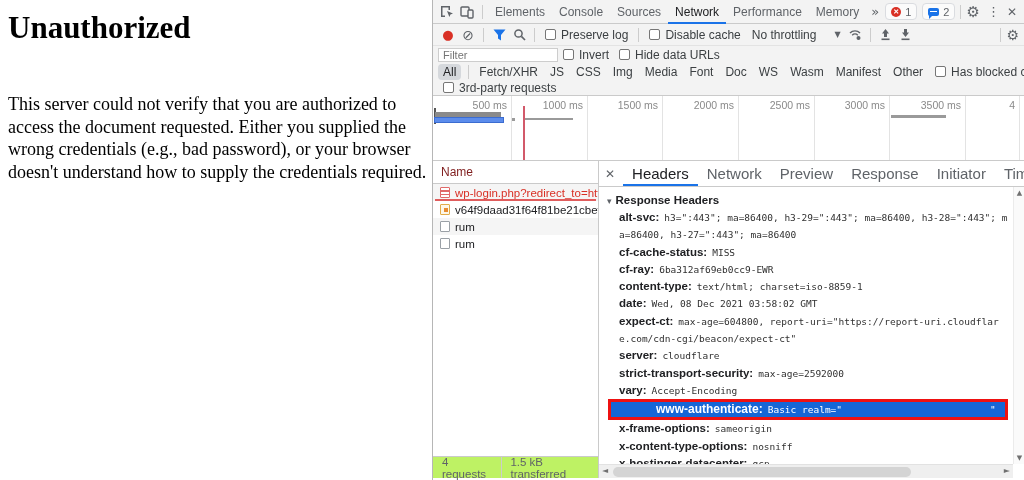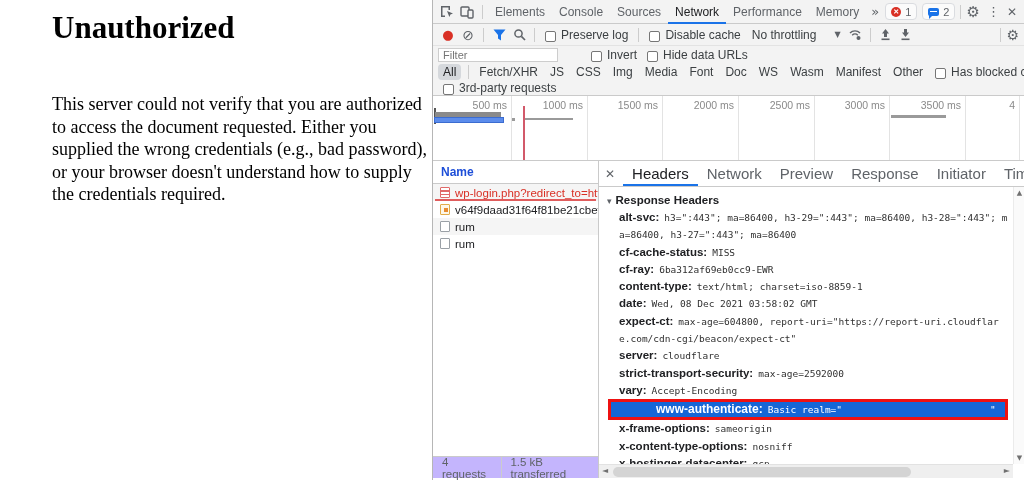--- a/index.html
+++ b/index.html
@@ -1,20 +1,20 @@
 <!DOCTYPE html>
 <html><head>
 <meta charset="utf-8">
 <style>
   * { margin:0; padding:0; box-sizing:border-box; }
   html,body { width:1024px; height:480px; background:#fff; overflow:hidden; }
   .screen { position:relative; width:1024px; height:480px; font-family:"Liberation Sans",sans-serif; }
 
   
-  .browser-page { position:absolute; left:0; top:0; width:432px; height:480px; background:#fff;padding-left:44px; }
+  .browser-page { position:absolute; left:0; top:0; width:432px; height:480px; background:#fff; }
   .bp-title { font-family:"Liberation Serif","DejaVu Serif",serif; font-weight:bold; font-size:31px; color:#000; padding:10px 8px 0 8px; }
   .bp-body  { font-family:"Liberation Serif","DejaVu Serif",serif; font-size:18px; color:#000; line-height:22.5px; padding:47px 4px 0 8px; }
 
   
   .devtools { position:absolute; left:432px; top:0; width:592px; height:480px; background:#fff; border-left:1px solid #b6b6b6; font-size:12px; color:#333; }
   .vdiv { width:1px; height:14px; background:#ccc; margin:0 5px; flex:none; }
   .ico { font-family:"DejaVu Sans",sans-serif; color:#5f6368; flex:none; }
 
   .dt-tabs { display:flex; align-items:center; height:24px; background:#f3f3f3; border-bottom:1px solid #cacaca; padding:0 4px; }
   .tool-ico { width:20px; height:18px; display:flex; align-items:center; justify-content:center; flex:none; }
@@ -24,26 +24,26 @@
   .badge { display:flex; align-items:center; gap:4px; border:1px solid #dadce0; border-radius:4px; background:#fbfbfb; height:17px; padding:0 5px; color:#5f6368; font-size:11px; flex:none; }
   .err-dot { width:10px; height:10px; border-radius:50%; background:#d93025; color:#fff; font-size:7px; line-height:10px; text-align:center; font-weight:bold; }
   .issue-bub { position:relative; width:11px; height:8px; border-radius:2px; background:#1a73e8; }
   .issue-bub:after { content:""; position:absolute; left:1px; bottom:-3px; border:3px solid transparent; border-top-color:#1a73e8; border-left-color:#1a73e8; width:0; height:0; }
   .issue-bub i { position:absolute; left:2px; top:3px; width:7px; height:1.5px; background:#fff; }
 
   .dt-toolbar { display:flex; align-items:center; height:22px; background:#f3f3f3; border-bottom:1px solid #e3e3e3; padding:0 5px; }
   .record { color:#d93025; font-size:13px; }
   .clear { font-size:14px; }
   .cb { width:11px; height:11px; border:1px solid #767676; border-radius:2px; background:#fff; margin-right:5px; flex:none; }
-  .cb-item { display:flex; align-items:flex-end; margin:0 5px; white-space:nowrap; color:#3c4043; flex:none; }
+  .cb-item { display:flex; align-items:center; margin:0 5px; white-space:nowrap; color:#3c4043; flex:none; }
   .throttle { display:flex; align-items:center; margin:0 4px 0 6px; color:#3c4043; white-space:nowrap; }
   .throttle .arr { font-size:8px; margin-left:18px; color:#5f6368; }
 
   .dt-filterrow { display:flex; align-items:center; height:17px; background:#f3f3f3; padding:0 5px; }
-  .filter-input { width:120px; height:14px; border:1px solid #cdcdcd; background:#fff; font-size:11px; padding:0 4px; color:#333; margin-right:28px; font-family:"Liberation Sans",sans-serif; }
+  .filter-input { width:120px; height:14px; border:1px solid #cdcdcd; background:#fff; font-size:11px; padding:0 4px; color:#333; margin-right:0; font-family:"Liberation Sans",sans-serif; }
   .filter-input::placeholder { color:#757575; }
 
   .dt-types { display:flex; align-items:center; height:17px; background:#f3f3f3; padding:0 5px; }
   .type-pill { padding:1px 5px; margin-right:2px; color:#3c4043; border-radius:4px; white-space:nowrap; flex:none; }
   .type-pill.active { background:#d5d8dc; color:#202124; }
   .dt-3p { display:flex; align-items:center; height:16px; background:#f3f3f3; padding:0 5px; border-bottom:1px solid #cacaca; }
 
   
   .overview { position:relative; height:65px; background:#fff; border-bottom:1px solid #cacaca; overflow:hidden; }
   .gline { position:absolute; top:0; bottom:0; width:1px; background:#e3e3e3; }
@@ -52,32 +52,32 @@
   .bar-gray1 { position:absolute; left:2px; top:16px; width:66px; height:5px; background:#8a8a8a; }
   .bar-blue  { position:absolute; left:1px; top:21px; width:70px; height:6px; background:#5b8cec; border:1px solid #3b6cd0; }
   .ov-dot { position:absolute; left:79px; top:22px; width:3px; height:3px; background:#9a9a9a; }
   .redline { position:absolute; left:90px; top:10px; width:2px; bottom:0; background:#d2596a; }
   .bar-gray2 { position:absolute; left:92px; top:22px; width:48px; height:2px; background:#9a9a9a; }
   .bar-gray3 { position:absolute; left:458px; top:19px; width:55px; height:3px; background:#9a9a9a; }
 
   
   .dt-main { position:relative; height:317px; }
   .req-list { position:absolute; left:0; top:0; width:165px; height:295px; background:#fff; overflow:hidden; }
-  .req-header { height:23px; line-height:23px; padding-left:8px; color:#1d4ed8; border-bottom:1px solid #cacaca; background:#fff;font-weight:bold; }
+  .req-header { height:23px; line-height:23px; padding-left:8px; color:#7f1d1d; border-bottom:1px solid #cacaca; background:#fff; }
   .req-row { display:flex; align-items:center; height:17px; padding-left:7px; white-space:nowrap; overflow:hidden; font-size:11.5px; color:#202124; position:relative; }
   .req-row.alt { background:#f5f5f5; }
   .req-row.errored { color:#d93025; }
   .req-row .ric { width:10px; height:11px; margin-right:5px; flex:none; border-radius:1px; }
   .ric-doc-red { border:1px solid #e06a6a; background:linear-gradient(#fff 2px, #e06a6a 2px, #e06a6a 3.5px, #fff 3.5px, #fff 5.5px, #e06a6a 5.5px, #e06a6a 7px, #fff 7px); }
   .ric-script { border:1px solid #e2ac49; position:relative; background:#fdf7e8; }
   .ric-script i { position:absolute; left:2.5px; top:3px; width:4px; height:4px; background:#e88c30; }
   .ric-plain { border:1px solid #9aa0a6; background:#fff; }
   .red-underline { position:absolute; left:2px; right:2px; bottom:0; height:2px; background:#e05d5d; }
 
-  .req-status { position:absolute; left:0; bottom:0; width:165px; height:22px; border-top:1px solid #cacaca; background:#c4b5fd; display:flex; align-items:center; font-size:11.5px; color:#5f6368; padding-left:9px; }
+  .req-status { position:absolute; left:0; bottom:0; width:165px; height:22px; border-top:1px solid #cacaca; background:#bef264; display:flex; align-items:center; font-size:11.5px; color:#5f6368; padding-left:9px; }
   .req-status .vdiv { height:21px; margin:0 8px; }
 
   .details { position:absolute; left:165px; right:0; top:0; bottom:0; border-left:1px solid #cacaca; background:#fff; }
   .det-tabs { display:flex; align-items:center; height:26px; border-bottom:1px solid #cacaca; padding:0 6px; }
   .det-close { font-size:12px; color:#5f6368; margin-right:8px; }
   .det-tab { padding:0 9px; height:25px; line-height:25px; color:#5f6368; font-size:15px; white-space:nowrap; }
   .det-tab.active { color:#202124; border-bottom:2px solid #1a73e8; }
 
   .det-content { position:absolute; left:0; right:11px; top:26px; bottom:14px; overflow:hidden; padding:5px 4px 0 8px; }
   .rh-title { font-weight:bold; color:#202124; font-size:11.5px; height:17px; line-height:17px; }

